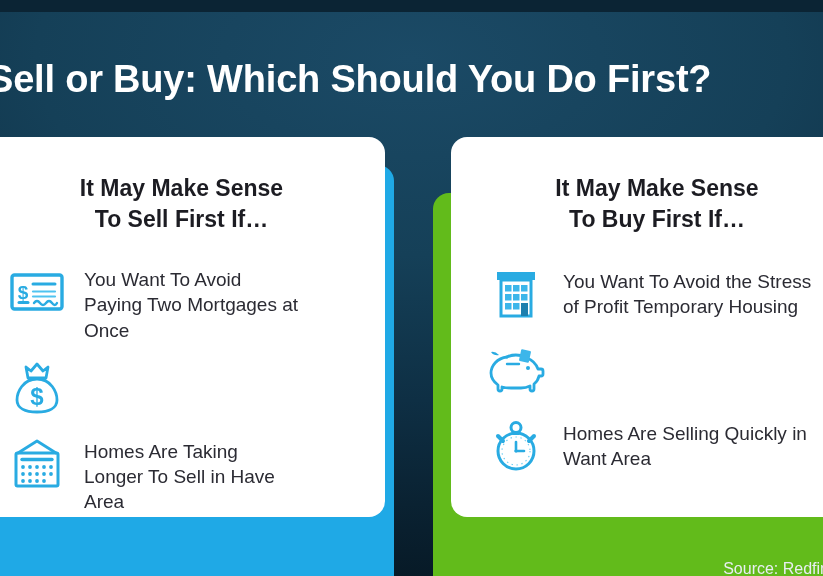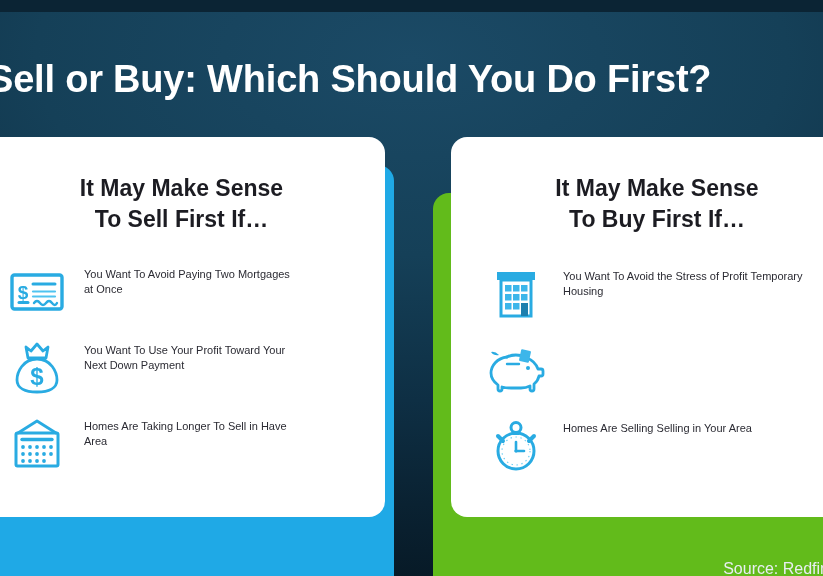--- a/index.html
+++ b/index.html
@@ -102,21 +102,21 @@
   #card-buy .bullet { padding-left: 34px; }
   .bullet-icon {
     flex: 0 0 auto;
     width: 62px;
     height: 62px;
     display: flex;
     align-items: center;
     justify-content: center;
   }
   .bullet-text {
-    font-size: 11px;
+    font-size: 19px;
     color: #2b2b33;
     line-height: 1.33;
     padding-left: 16px;
     padding-top: 6px;
   }
   #card-sell .bullet-text { max-width: 215px; }
   #card-buy .bullet-text { max-width: 250px; }
   
   #card-sell .bullet:nth-child(1) { margin-top: 4px; }
   #card-sell .bullet:nth-child(2) { margin-top: 10px; }
@@ -169,21 +169,20 @@
 
         <div class="bullet">
           <span class="bullet-icon">
             <svg width="50" height="54" viewBox="0 0 50 54" aria-hidden="true">
               <path d="M25 18 C11 18 5 31 5 39 C5 47 13 51 25 51 C37 51 45 47 45 39 C45 31 39 18 25 18 Z" fill="none" stroke="#29abe2" stroke-width="2.8"></path>
               <path d="M16 17 L14 6 L19 10 L25 3 L31 10 L36 6 L34 17 Z" fill="none" stroke="#29abe2" stroke-width="2.8" stroke-linejoin="round"></path>
               <line x1="16" y1="17.5" x2="34" y2="17.5" stroke="#29abe2" stroke-width="2.6"></line>
               <text x="25" y="44" font-family="Liberation Sans, sans-serif" font-size="24" font-weight="bold" fill="#29abe2" text-anchor="middle">$</text>
             </svg>
           </span>
-          <span class="bullet-text">You Want To Use Your Profit Toward Your Next Down Payment</span>
         </div>
 
         <div class="bullet">
           <span class="bullet-icon">
             <svg width="54" height="52" viewBox="0 0 54 52" aria-hidden="true">
               <path d="M8 15 L27 3 L46 15" fill="none" stroke="#29abe2" stroke-width="2.8" stroke-linejoin="round" stroke-linecap="round"></path>
               <rect x="6" y="15" width="42" height="33" rx="1.5" fill="none" stroke="#29abe2" stroke-width="3"></rect>
               <line x1="12" y1="21.5" x2="42" y2="21.5" stroke="#29abe2" stroke-width="3.4" stroke-linecap="round"></line>
               <g fill="#29abe2">
                 <circle cx="13" cy="29" r="1.9"></circle>
@@ -262,21 +261,21 @@
               <circle cx="27" cy="32" r="14" fill="none" stroke="#6fcdf2" stroke-width="1.2" stroke-dasharray="1.4 3.6"></circle>
               <circle cx="27" cy="8.5" r="5" fill="none" stroke="#29abe2" stroke-width="3"></circle>
               <rect x="23.5" y="12" width="7" height="4" fill="#29abe2"></rect>
               <path d="M9 17 l5 5" stroke="#29abe2" stroke-width="4" stroke-linecap="round"></path>
               <path d="M45 17 l-5 5" stroke="#29abe2" stroke-width="4" stroke-linecap="round"></path>
               <line x1="27" y1="32" x2="27" y2="23" stroke="#29abe2" stroke-width="2.6" stroke-linecap="round"></line>
               <line x1="27" y1="32" x2="35" y2="32" stroke="#29abe2" stroke-width="2.6" stroke-linecap="round"></line>
               <circle cx="27" cy="32" r="1.6" fill="#29abe2"></circle>
             </svg>
           </span>
-          <span class="bullet-text">Homes Are Selling Selling in Your Area</span>
+          <span class="bullet-text">Homes Are Selling Quickly in Want Area</span>
         </div>
 
       </div>
     </div>
   </div>
 
   <div id="source">Source: Redfin</div>
 
 </div>
 

